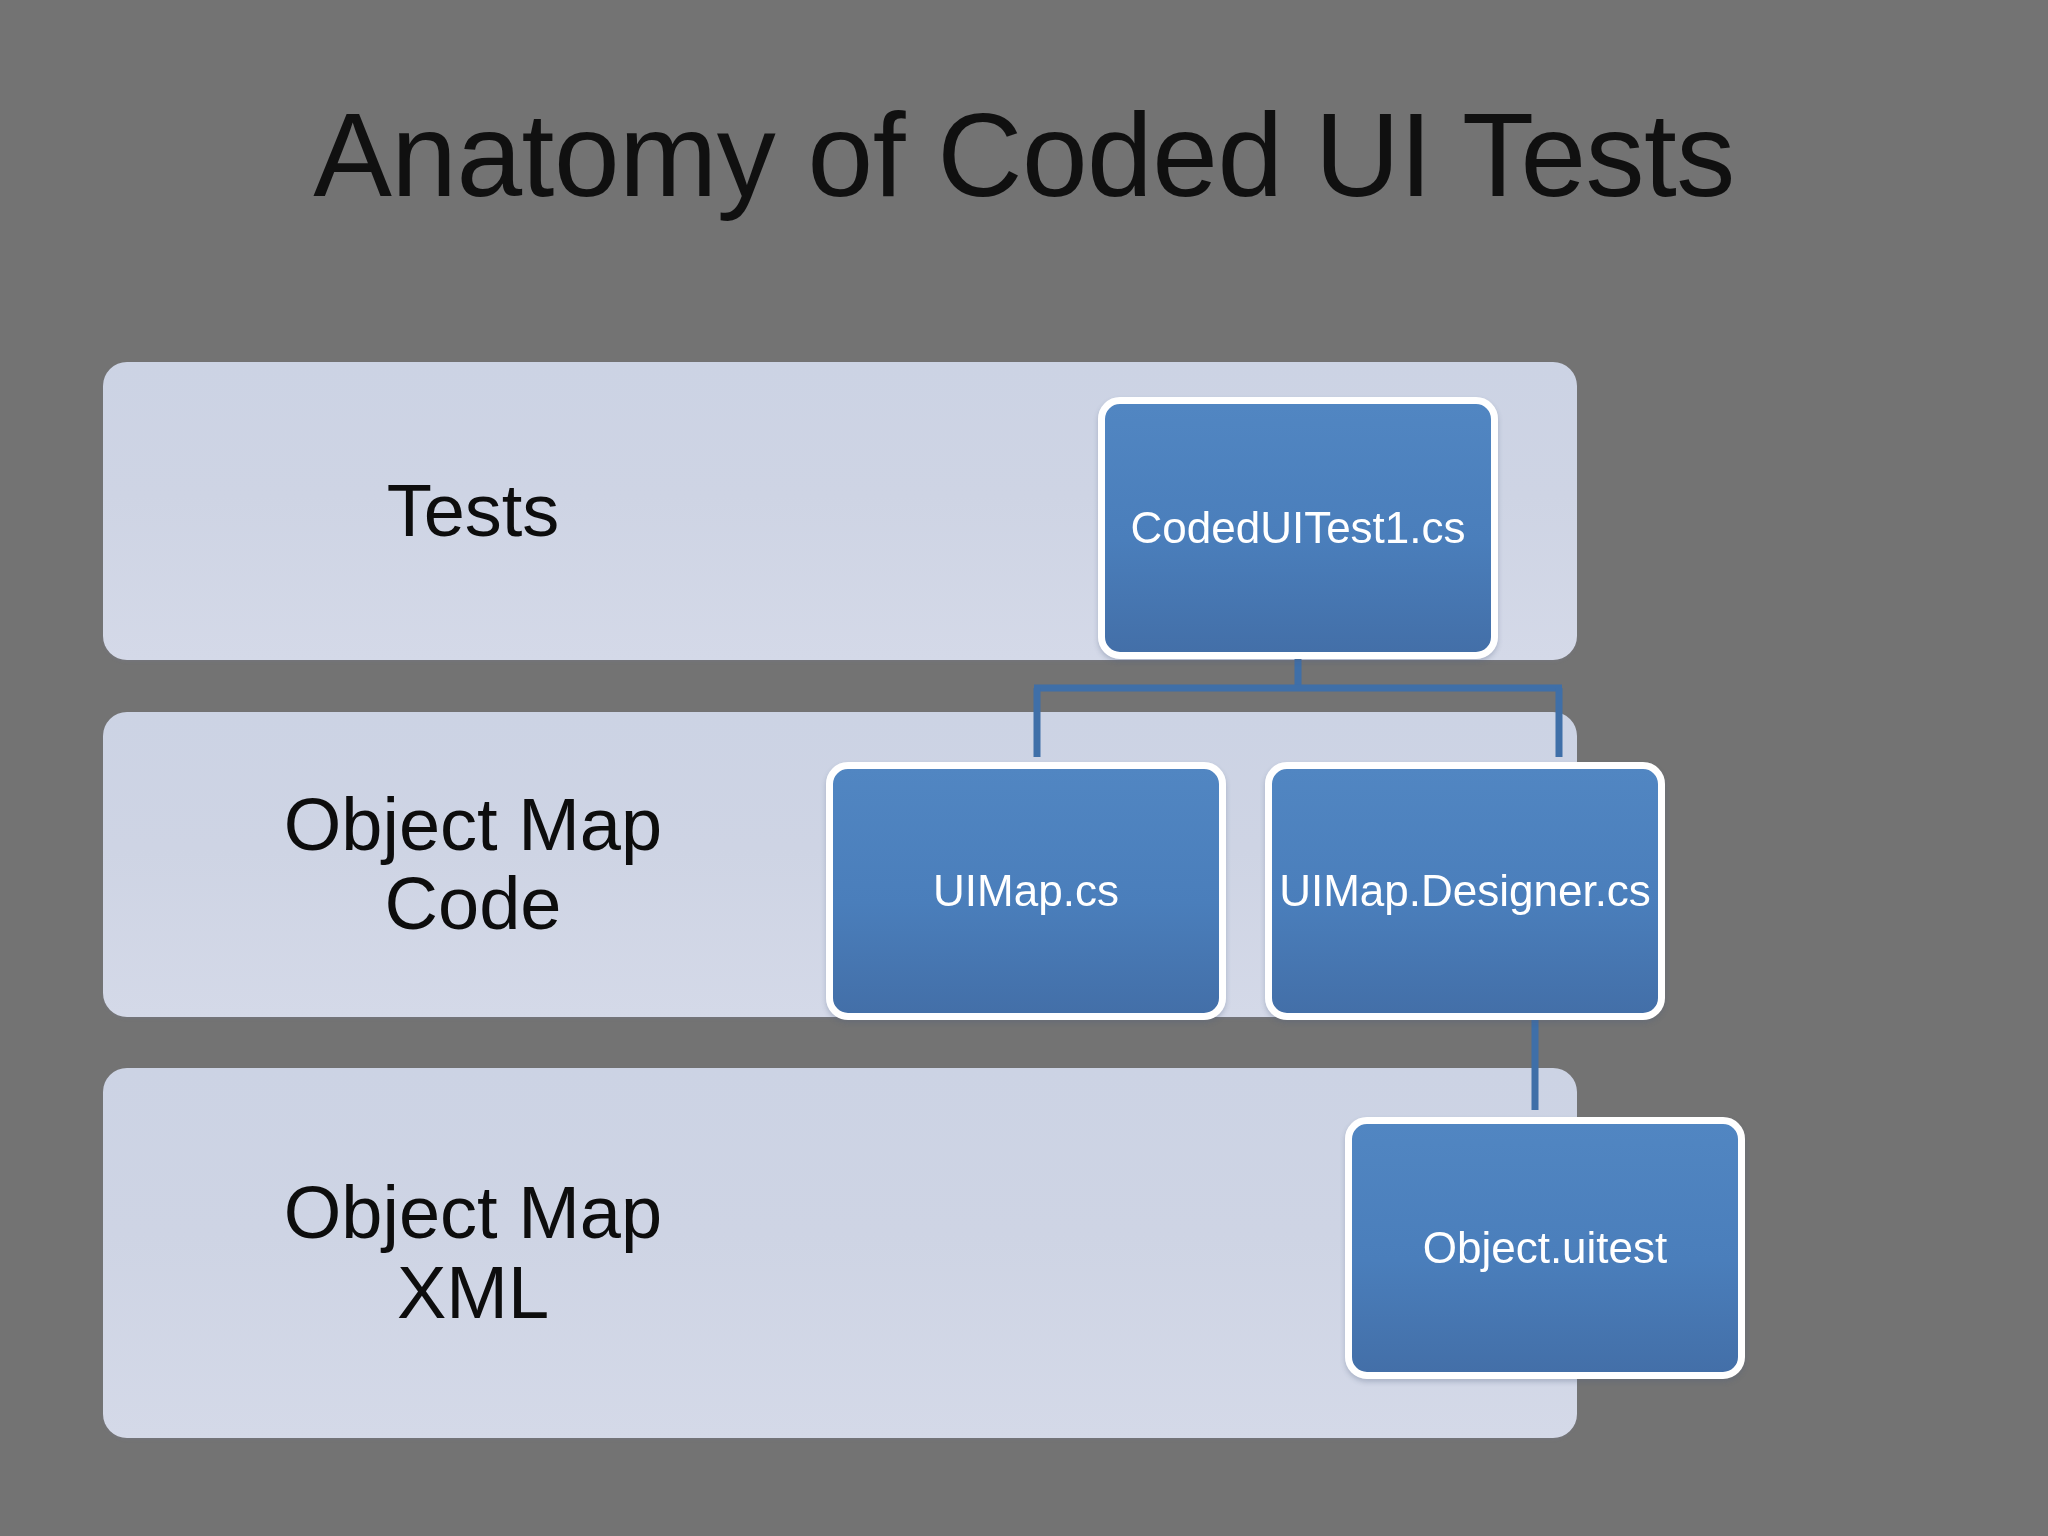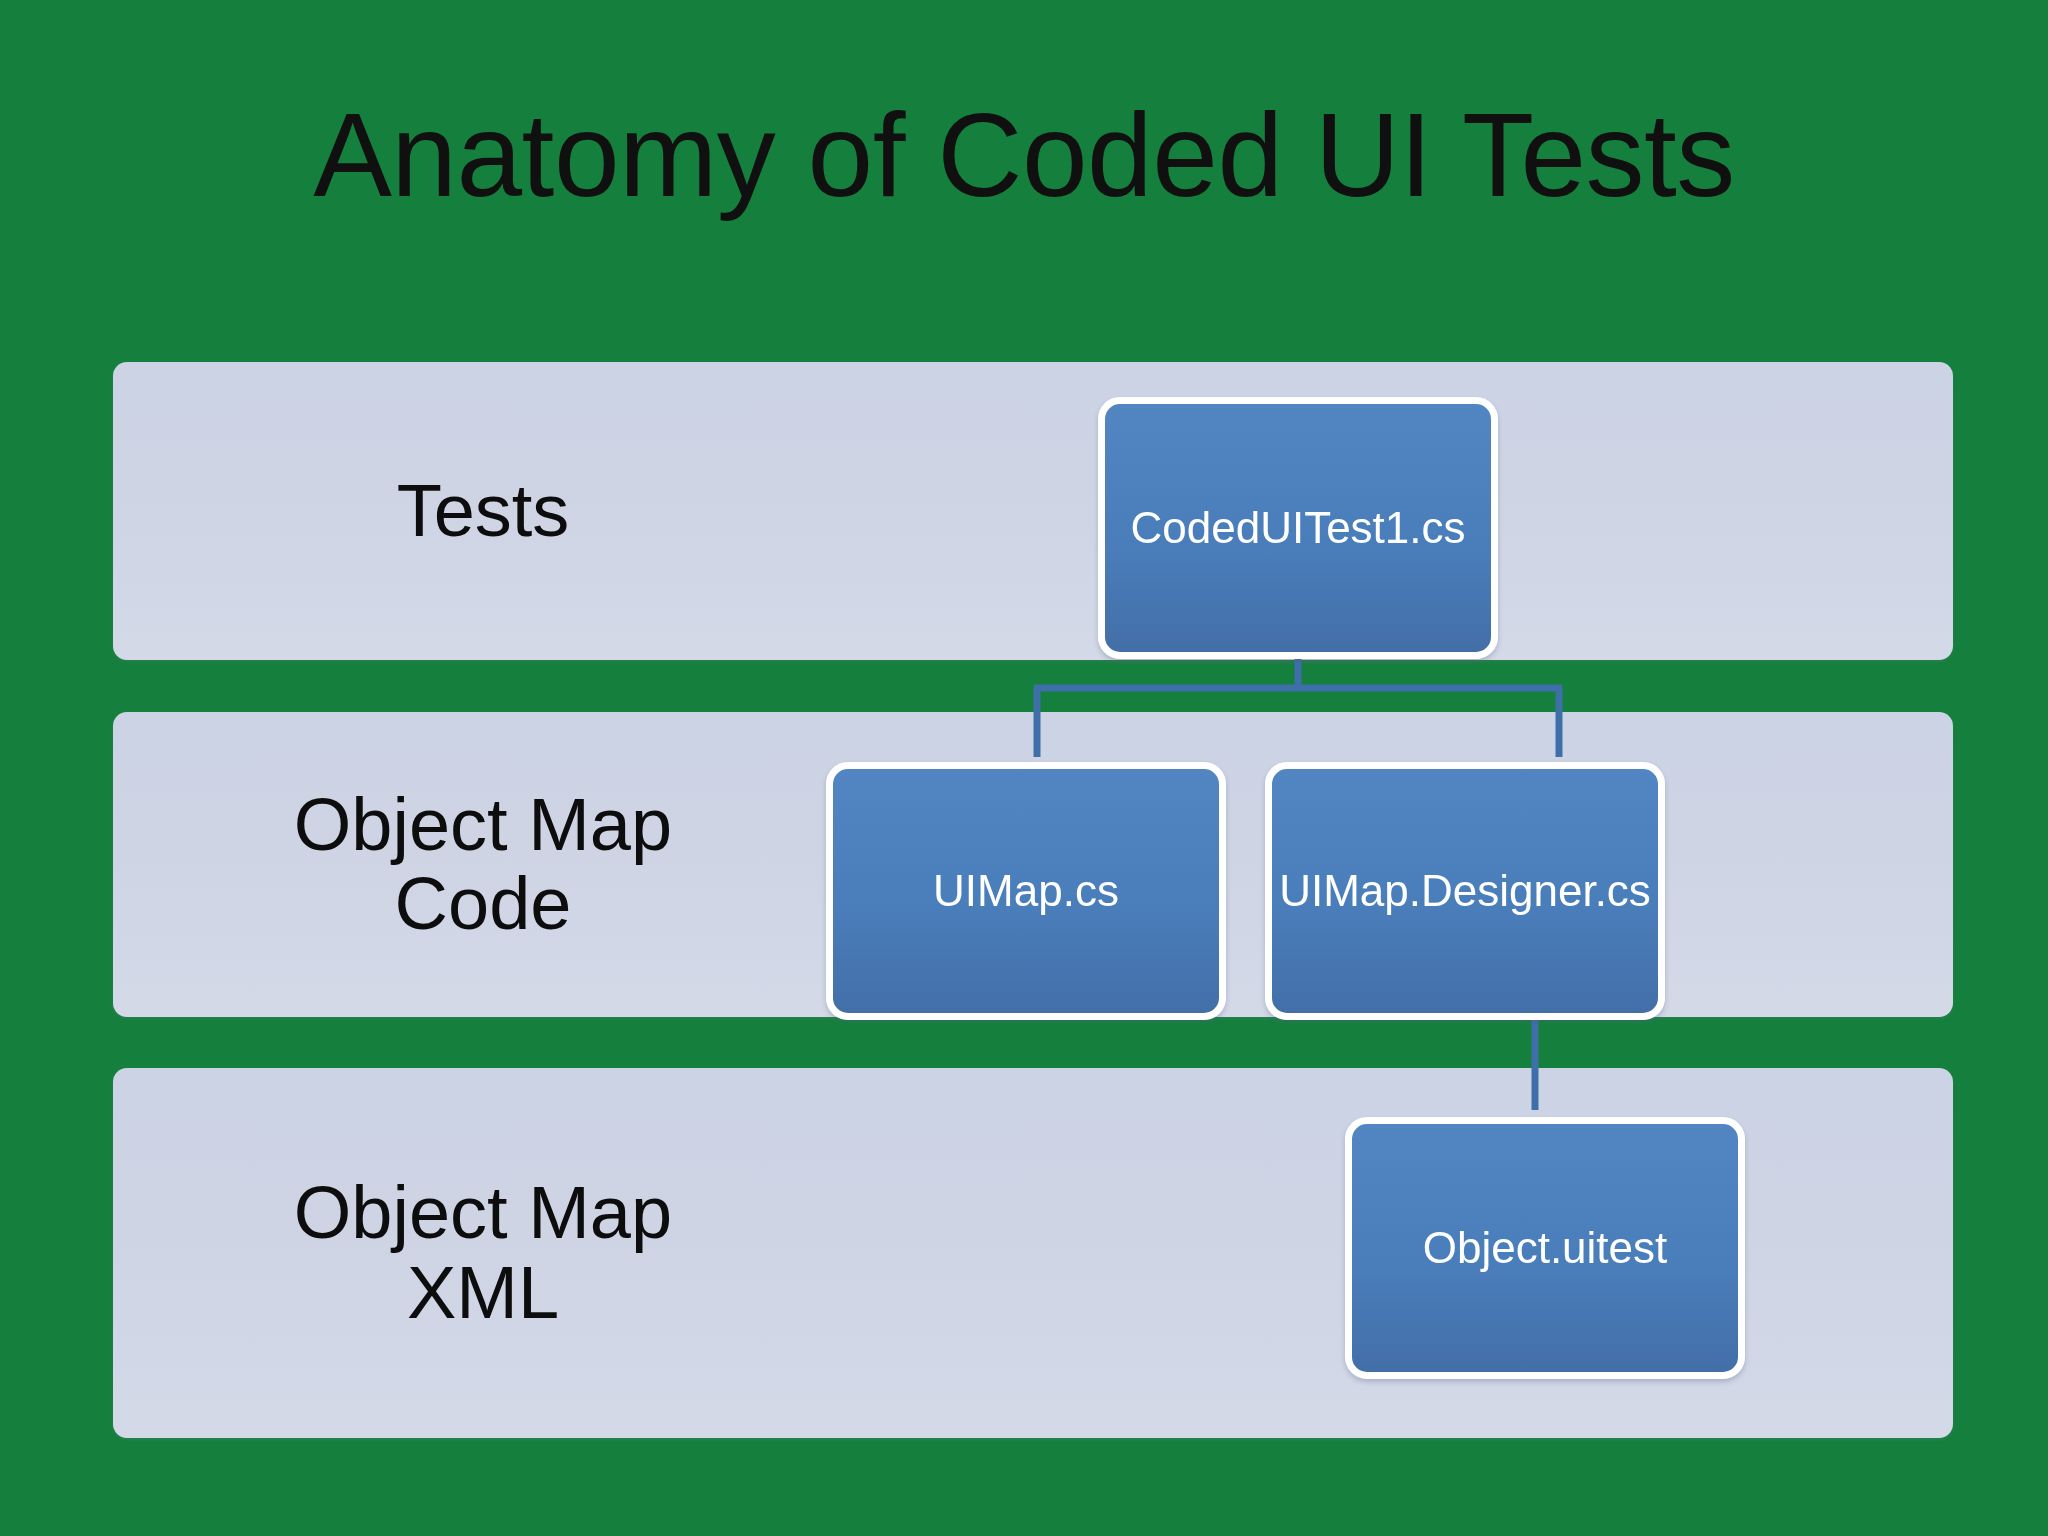--- a/index.html
+++ b/index.html
@@ -9,21 +9,21 @@
     background: #ffffff;
   }
   body {
     font-family: "Liberation Sans", sans-serif;
     -webkit-font-smoothing: antialiased;
   }
   #slide {
     position: relative;
     width: 2048px;
     height: 1536px;
-    background: #15803d;
+    background: #737373;
     overflow: hidden;
   }
 
   
   #slide-title {
     position: absolute;
     left: 0;
     top: 86px;
     width: 2048px;
     text-align: center;
@@ -31,23 +31,23 @@
     line-height: 1.18;
     font-weight: 400;
     color: #101010;
     letter-spacing: -0.5px;
     white-space: nowrap;
   }
 
   
   .band {
     position: absolute;
-    left: 113px;
-    width: 1840px;
-    border-radius: 14px;
+    left: 103px;
+    width: 1474px;
+    border-radius: 24px;
     background: linear-gradient(180deg, #ccd3e4 0%, #ced4e4 45%, #d4d9e8 100%);
     box-shadow: 0 2px 3px rgba(120,130,155,0.18);
   }
   #band-tests   { top: 362px;  height: 298px; }
   #band-code    { top: 712px;  height: 305px; }
   #band-xml     { top: 1068px; height: 370px; }
 
   .band-label {
     position: absolute;
     left: 60px;

